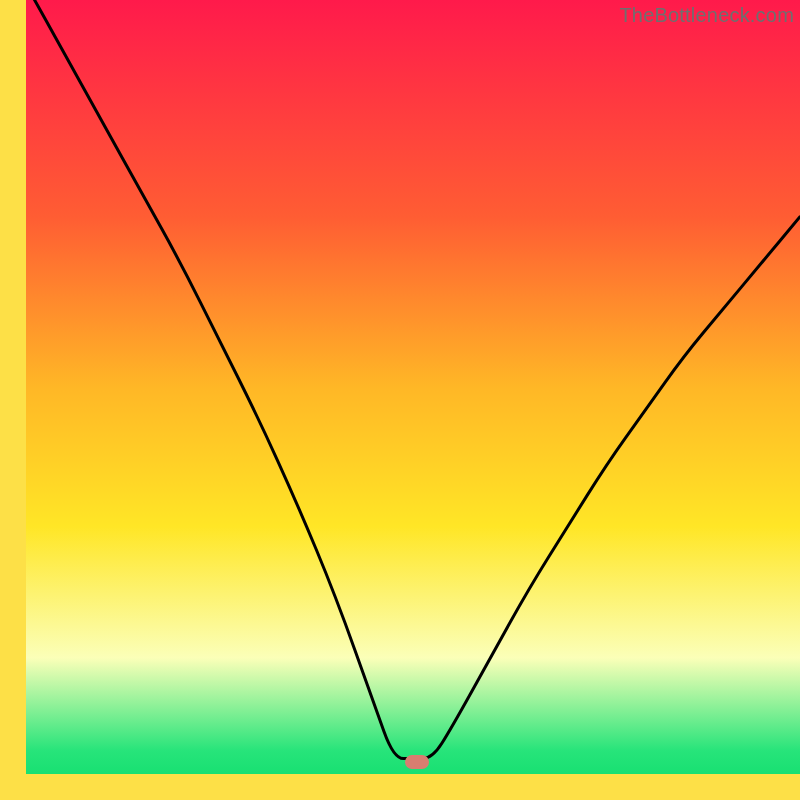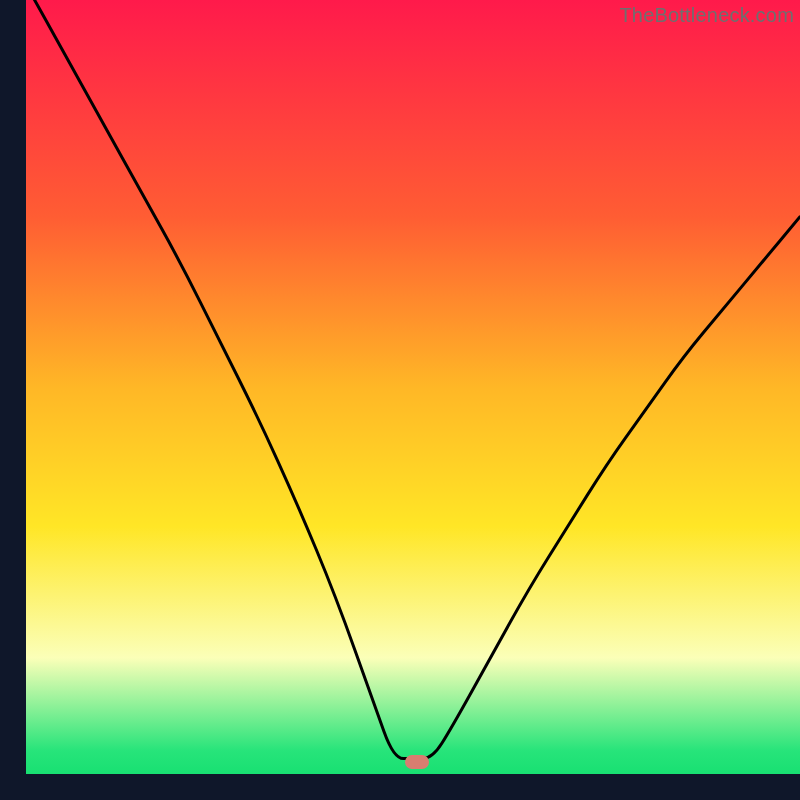--- a/index.html
+++ b/index.html
@@ -50,21 +50,21 @@
     position: absolute;
     width: 24px;
     height: 14px;
     border-radius: 7px;
     transform: translate(-50%, -50%);
   }
 </style>
 </head>
 <body>
 
-<div class="chart-container" style="background: #0f172a;">
+<div class="chart-container" style="background: #fde047;">
 
   <div class="plot-area">
     <svg class="gradient-bg" viewBox="0 0 774 774" preserveAspectRatio="none">
       <defs>
         <linearGradient id="bgGrad" x1="0" y1="0" x2="0" y2="1">
             <stop offset="0%" stop-color="#ff1a4b"></stop>
             <stop offset="28.000000000000004%" stop-color="#ff5d33"></stop>
             <stop offset="50%" stop-color="#ffb726"></stop>
             <stop offset="68%" stop-color="#ffe626"></stop>
             <stop offset="85%" stop-color="#fbffb8"></stop>

